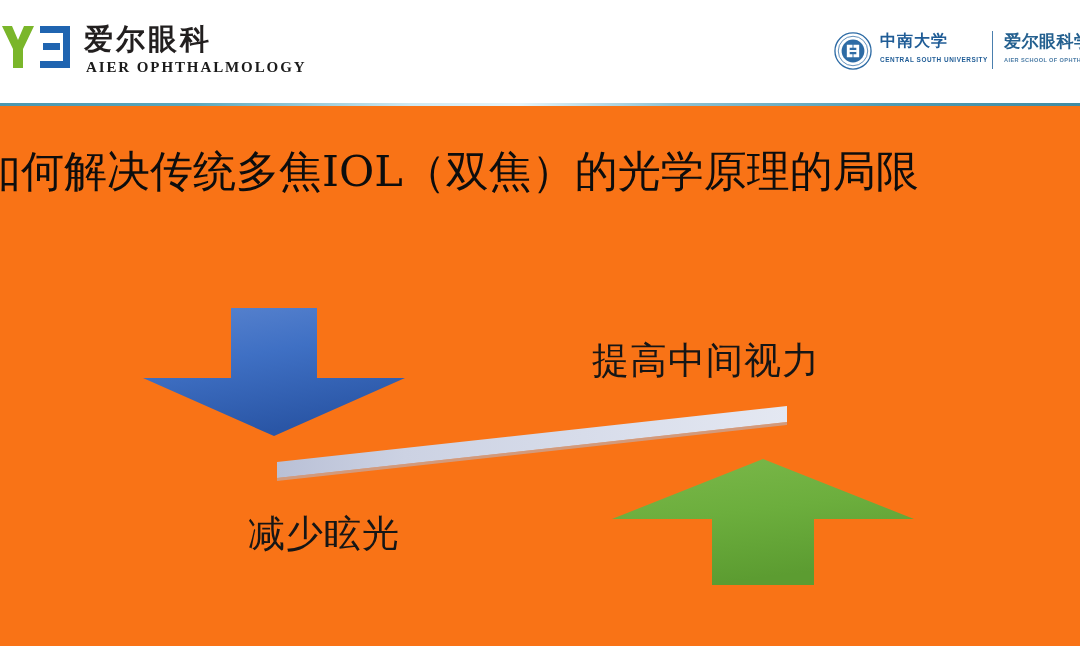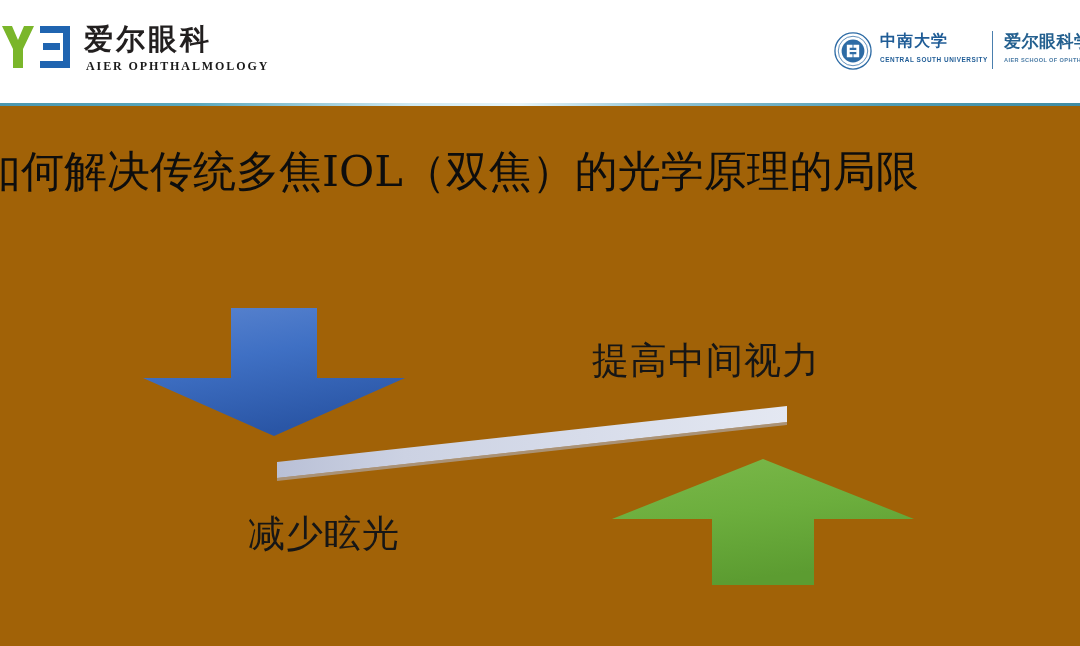--- a/index.html
+++ b/index.html
@@ -7,21 +7,21 @@
     padding: 0;
     background: #ffffff;
   }
   body {
     font-family: "Liberation Sans", sans-serif;
   }
   #slide {
     position: relative;
     width: 1080px;
     height: 646px;
-    background: #a16207;
+    background: #f97316;
     overflow: hidden;
   }
 
   
   #header {
     position: absolute;
     left: 0;
     top: 0;
     width: 1080px;
     height: 105px;
@@ -63,21 +63,21 @@
     letter-spacing: 3px;
     color: #221f1f;
     white-space: nowrap;
     line-height: 34px;
   }
   #aier-en {
     position: absolute;
     left: 120px;
     top: 35px;
     font-family: "Liberation Serif", serif;
-    font-size: 12px;
+    font-size: 15px;
     font-weight: bold;
     letter-spacing: 1.9px;
     color: #1b1b1b;
     white-space: nowrap;
   }
 
   
   #csu-logo {
     position: absolute;
     left: 834px;

